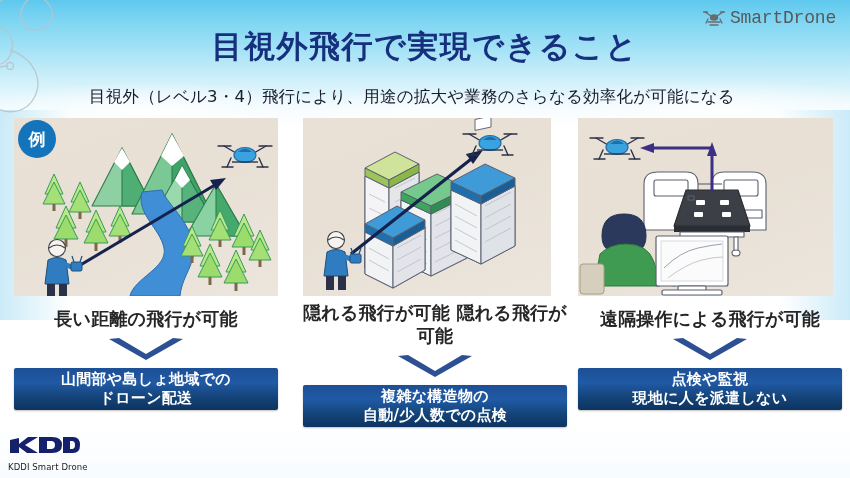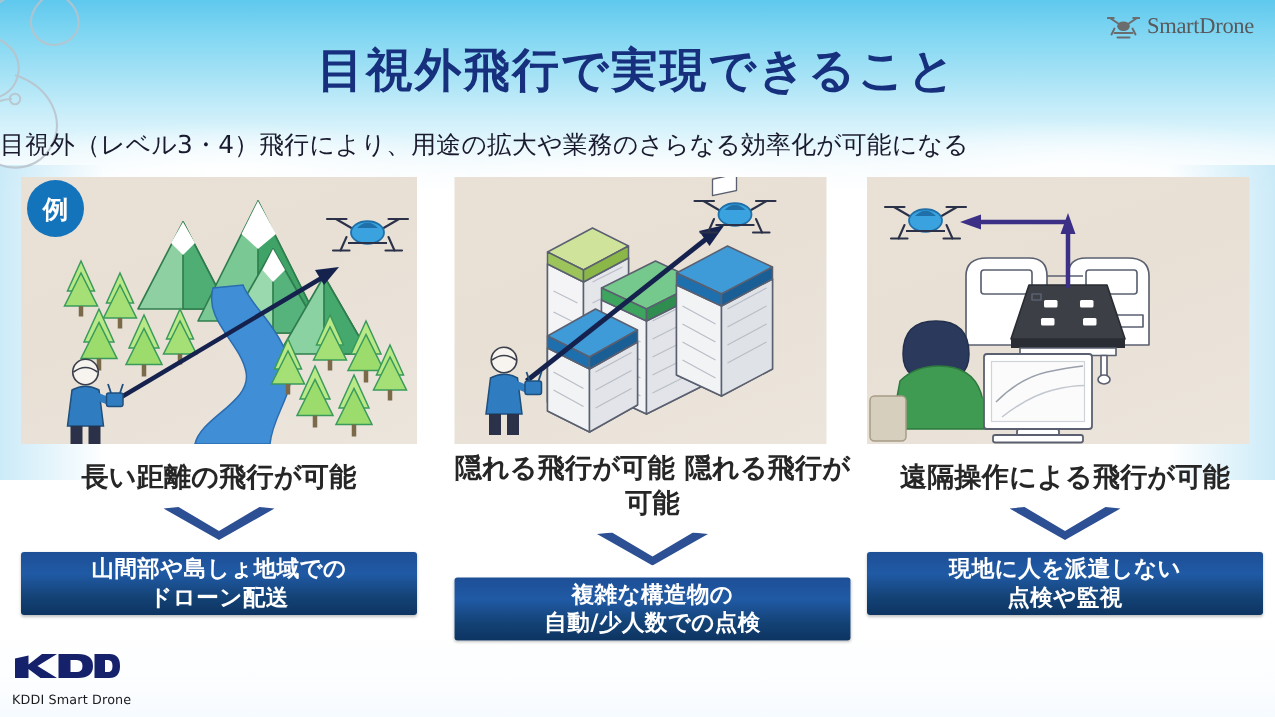--- a/index.html
+++ b/index.html
@@ -48,33 +48,33 @@
 
   
   .swirl { position: absolute; left: -18px; top: -26px; width: 150px; height: 175px; opacity: .85; }
 
   
   .brand-logo {
     position: absolute; right: 14px; top: 8px;
     display: flex; align-items: center; gap: 5px;
   }
   .brand-logo .brand-text {
-    font-size: 15px; color: #58595b; letter-spacing: -.2px;
-    font-family: Liberation Serif, serif;
+    font-size: 18px; color: #58595b; letter-spacing: -.2px;
+    font-family: Liberation Mono, monospace;
   }
   .title {
     position: absolute; left: 0; top: 26px; width: 850px;
     text-align: center;
     font-size: 31px; font-weight: bold; color: #17307d;
     letter-spacing: 1.5px;
     font-family: "DejaVu Sans", "Liberation Sans", sans-serif;
   }
   .subtitle {
     position: absolute; left: 0; top: 86px; width: 824px;
-    text-align: left;
+    text-align: center;
     font-size: 16.5px; color: #1a1a2e; letter-spacing: .2px;
     font-family: "DejaVu Sans", "Liberation Sans", sans-serif;
   }
 
   
   .col { position: absolute; top: 118px; width: 264px; }
   .col-0 { left: 14px; }
   .col-1 { left: 303px; }
   .col-2 { left: 578px; }
 
@@ -497,22 +497,22 @@
       </svg>
     </div>
     <div class="caption">遠隔操作による飛行が可能</div>
     <div class="chev-wrap">
       <svg width="74" height="22" viewBox="0 0 74 22">
         <polygon points="0,1 10,0 37,16 64,0 74,1 37,22" fill="#2d4f93"></polygon>
       </svg>
     </div>
     <div class="result-box">
       <div>
+        <span class="rb-line">点検や監視</span>
         <span class="rb-line">現地に人を派遣しない</span>
-        <span class="rb-line">点検や監視</span>
       </div>
     </div>
   </div>
 
   <div class="footer-logo">
     <svg width="72" height="22" viewBox="0 0 72 22">
       <g fill="#16216b">
         <polygon points="2,18 2,5 11,3 11,9 20,2 30,2 17,10 30,18 19,18 11,12 11,18"></polygon>
         <path d="M31 2 h13 q10 0 10 8 q0 8 -10 8 h-13 z M39 6 v8 h4 q4 0 4 -4 q0 -4 -4 -4 z"></path>
         <path d="M55 2 h10 q7 0 7 8 q0 8 -7 8 h-10 z M62 6 v8 h2 q3 0 3 -4 q0 -4 -3 -4 z"></path>

